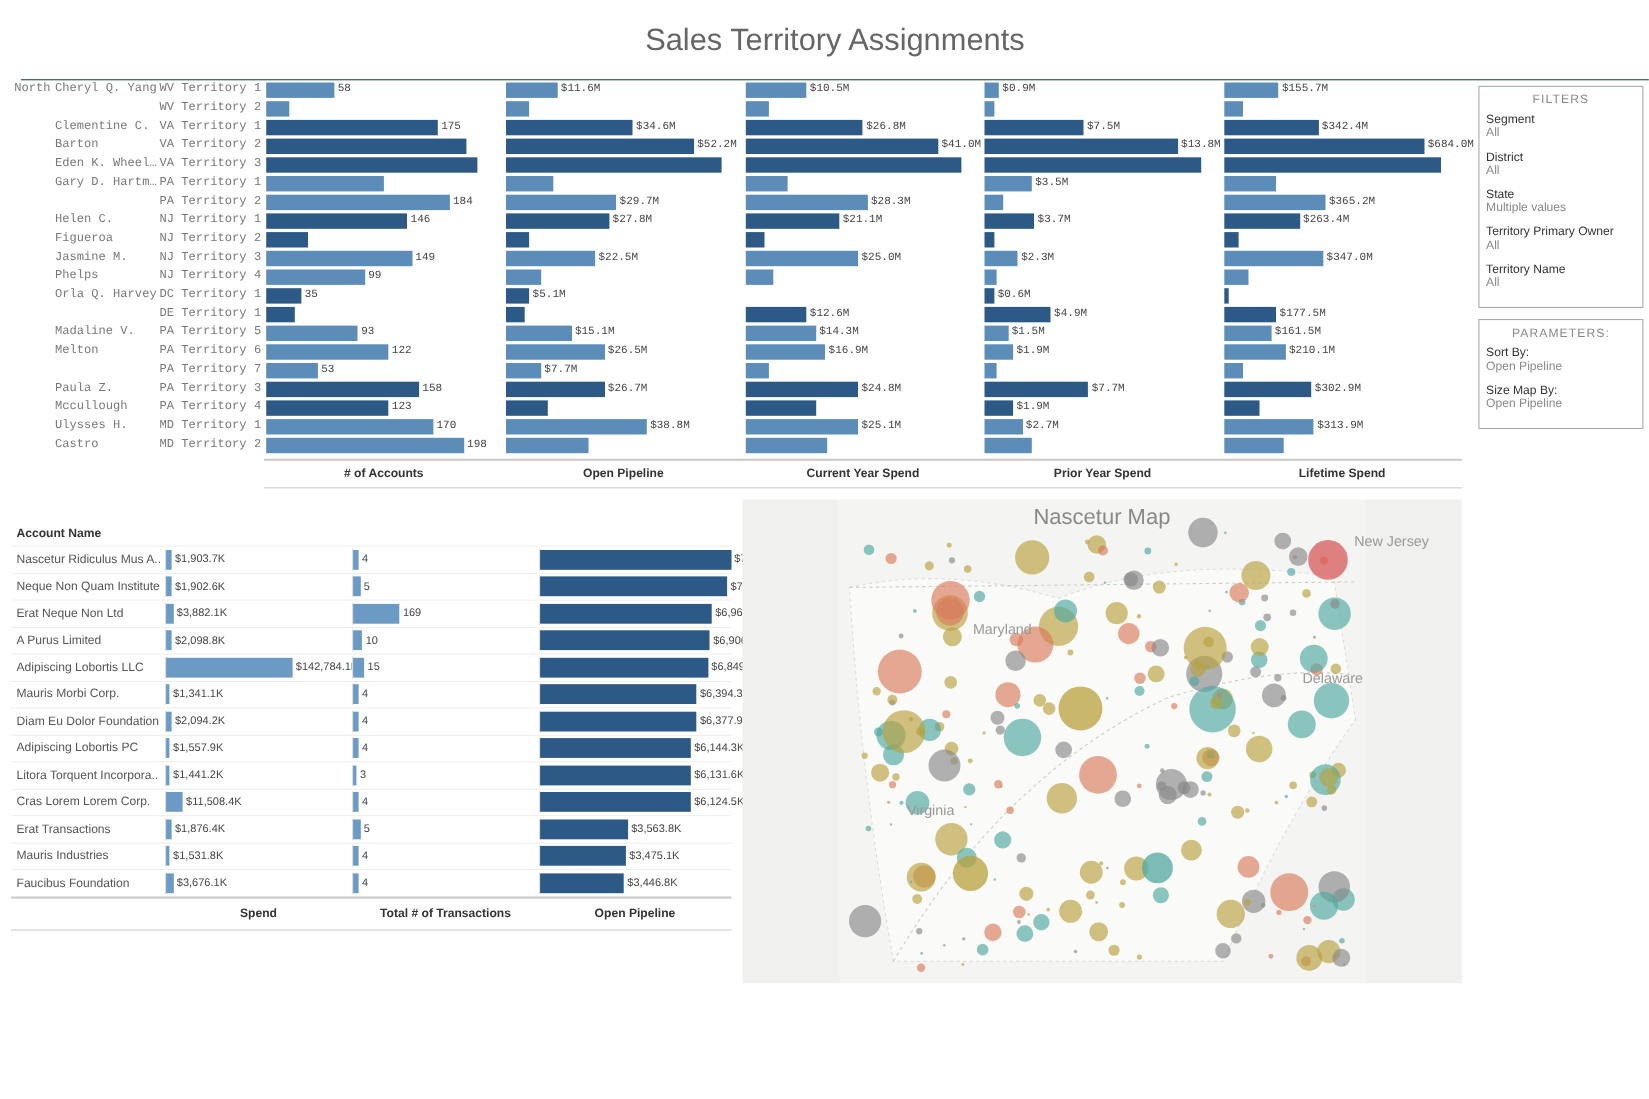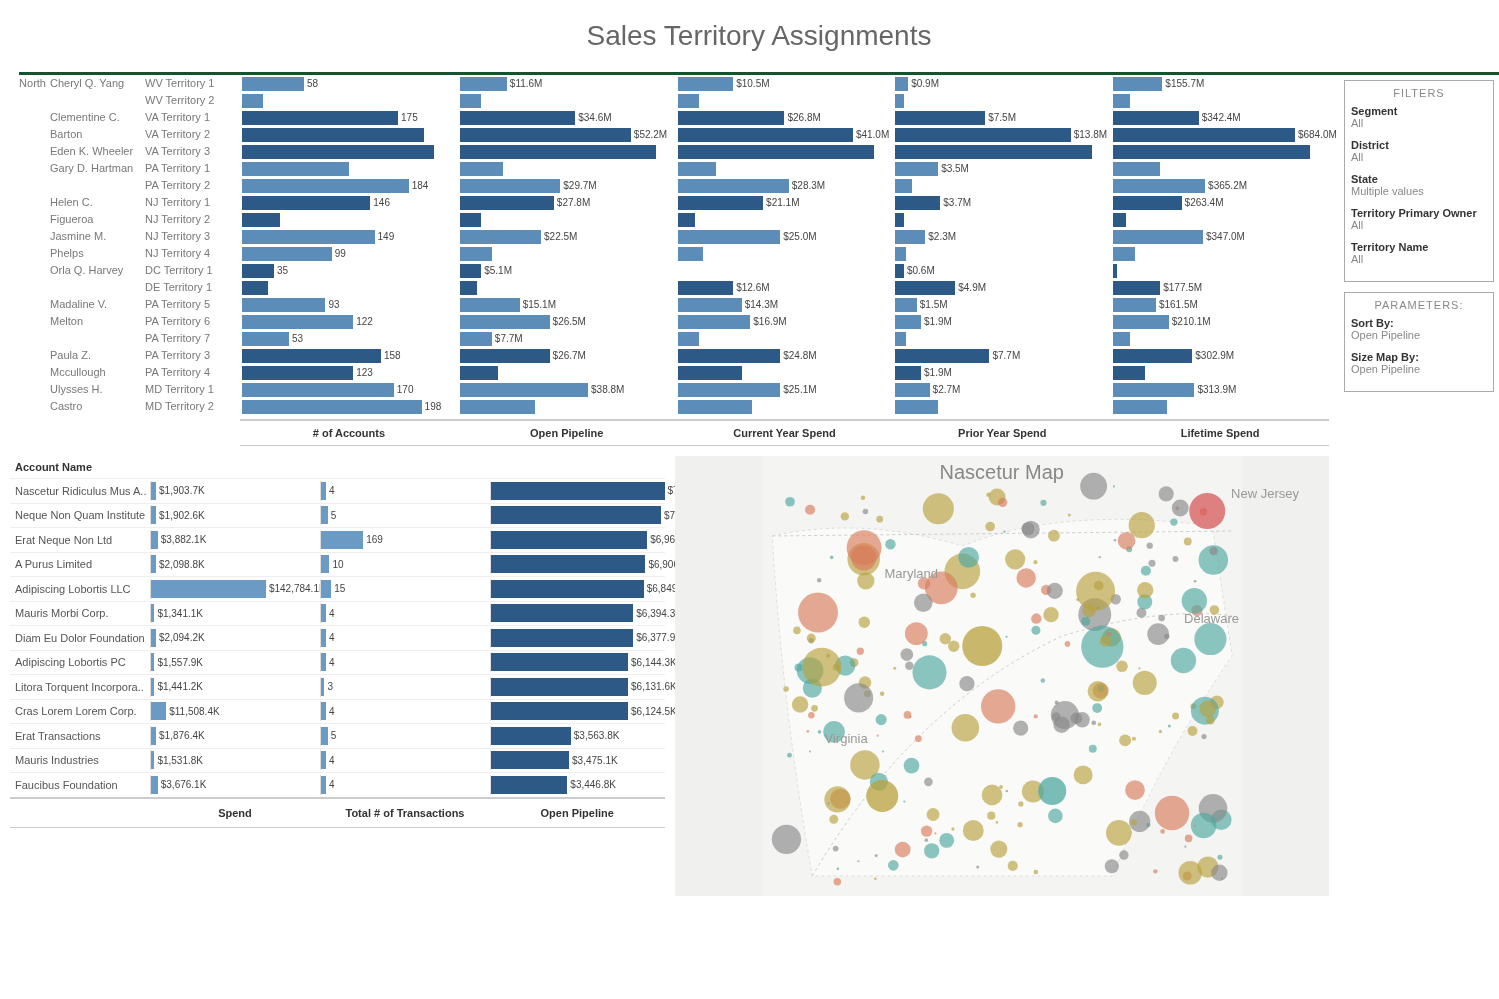--- a/index.html
+++ b/index.html
@@ -1,51 +1,51 @@
 <!DOCTYPE html>
 <html><head>
 <meta charset="utf-8">
 <style>
   * { box-sizing: border-box; margin: 0; padding: 0; }
   body { font-family: Arial, sans-serif; background: #fff; color: #333; font-size: 11px; width: 1499px; }
-  .header { position: relative; text-align: center; padding: 20px 0; border-bottom: 3px solid #14532d; margin-left: 19px; }
+  .header { position: relative; text-align: center; padding: 20px 0; border-bottom: 1px solid #14532d; margin-left: 19px; }
   .header h1 { font-size: 28px; font-weight: 300; color: #666; }
   .cta-btn { position: absolute; right: 20px; top: 18px; background: #FFA500; color: #fff; padding: 10px 15px; font-size: 12px; font-weight: bold; text-align: center; width: 200px; cursor: pointer; }
   .main-wrap { display: flex; }
   .left-col { flex: 1; }
   .right-col { width: 160px; padding: 5px; }
   .filter-hint { font-style: italic; color: #787878; padding: 4px 20px; font-size: 12px; }
-  .territory-grid { display: flex; padding: 0 10px; }
+  .territory-grid { display: flex; padding: 0 10px; font-family: Liberation Mono, monospace; }
   .tg-labels { width: 230px; }
   .tg-row { display: flex; height: 17px; line-height: 17px; }
   .tg-region { width: 40px; text-align: right; color: #787878; font-size: 11px; padding-right: 4px;}
   .tg-owner { width: 95px; color: #787878; font-size: 11px; overflow: hidden; white-space: nowrap; text-overflow: ellipsis;}
   .tg-terr { flex: 1; color: #787878; font-size: 11px; white-space: nowrap;}
   .tg-cols { flex: 1; display: flex; }
   .tg-col { flex: 1; padding: 0 2px; }
   .bar-cell { height: 17px; position: relative; display: flex; align-items: center; }
   .bar { height: 14px; background: #5B8DB8; }
   .bar.dark { background: #2C5985; }
   .bar-label { position: absolute; font-size: 10px; color: #444; white-space: nowrap; }
   .section-title { text-align: center; font-size: 20px; font-weight: 300; color: #888; padding: 10px 0; background: #f5f5f5;}
   .lower-wrap { display: flex; gap: 10px; padding: 0 10px; }
   .account-spend { flex: 1; }
   .territory-map { flex: 1; position: relative; background: #f0f0ee; height: 440px; overflow: hidden;}
-  .as-header { font-weight: bold; padding: 5px; font-size: 11px;}
+  .as-header { font-weight: bold; padding: 5px; font-size: 11px; margin-top: 20px;}
   .as-row { display: flex; height: 24.5px; align-items: center; border-top: 1px solid #eee; }
   .as-name { width: 140px; padding-left: 5px; color: #555; font-size: 11px; overflow: hidden; white-space: nowrap; text-overflow: ellipsis;}
   .as-spend { width: 170px; position: relative; height: 20px; display:flex; align-items:center; border-left: 1px solid #ddd;}
   .as-trans { width: 170px; position: relative; height: 20px; display:flex; align-items:center; border-left: 1px solid #ddd;}
   .as-pipe { flex: 1; position: relative; height: 20px; display:flex; align-items:center; border-left: 1px solid #ddd;}
   .as-col-headers { display: flex; border-top: 2px solid #ccc; border-bottom: 1px solid #ccc;}
   .as-col-headers > div { text-align: center; font-weight: bold; padding: 8px 0; font-size: 11px;}
   .filter-panel { border: 1px solid #aaa; padding: 6px; margin-bottom: 10px; font-size: 11px;}
   .filter-panel .fp-title { text-align: center; color: #888; margin-bottom: 6px; font-size: 11px; letter-spacing: 1px;}
   .filter-item { margin-bottom: 10px; }
-  .filter-item .fi-label { font-weight: bold; color: #333; }
+  .filter-item .fi-label { font-weight: normal; color: #333; }
   .filter-item .fi-value { color: #888; }
   .map-svg { width: 100%; height: 100%; }
   .map-label { position: absolute; color: #999; font-size: 13px; }
   .headers-row { display:flex; border-top: 2px solid #ccc; border-bottom: 1px solid #ccc; margin-top: 4px;}
   .headers-row > div { text-align:center; font-weight:bold; padding: 6px 0; font-size:11px;}
 </style>
 </head>
 <body>
 
 <div class="header">

